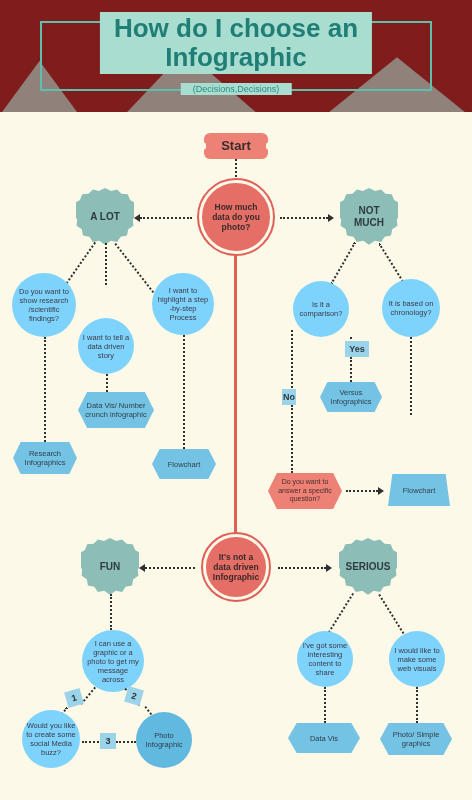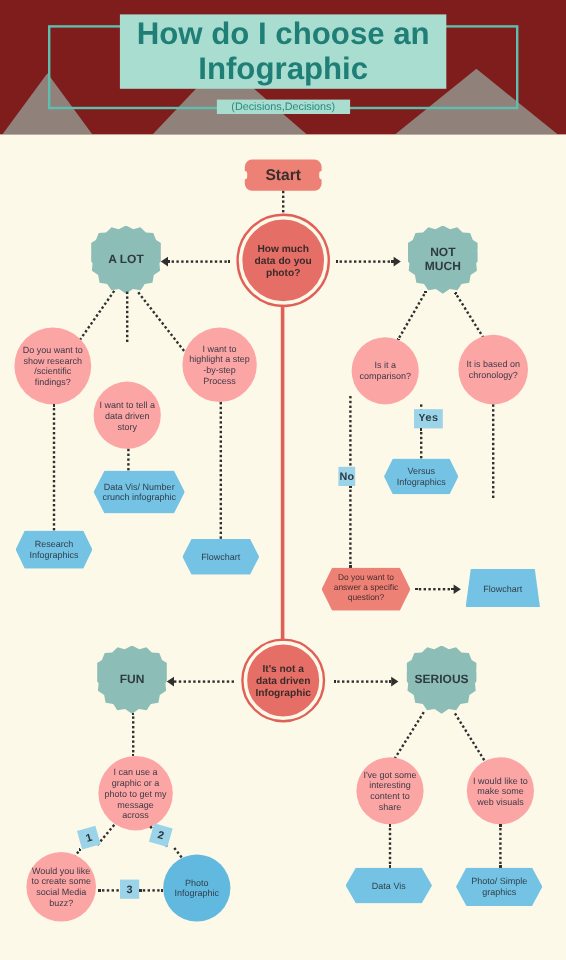--- a/index.html
+++ b/index.html
@@ -78,21 +78,21 @@
     clip-path: polygon(
       50% 0%, 60.5% 5.2%, 70.7% 2.4%, 78.5% 9.8%, 89.2% 10.8%, 93.2% 20.8%,
       102% 26%, 100% 37%, 105% 46%, 98% 54%, 99% 65%, 90% 71%, 88% 82%,
       77% 84%, 71% 93%, 60% 91%, 50% 98%, 40% 91%, 29% 93%, 23% 84%,
       12% 82%, 10% 71%, 1% 65%, 2% 54%, -5% 46%, 0% 37%, -2% 26%,
       6.8% 20.8%, 10.8% 10.8%, 21.5% 9.8%, 29.3% 2.4%, 39.5% 5.2%);
   }
 
   
   .qcircle {
-    border-radius: 50%; background: #fca5a5;
+    border-radius: 50%; background: #7dd3fc;
     color: #3e3a46; font-size: 7.5px;
   }
 
   
   .hexblue {
     background: #74c3e4; color: #30404c; font-size: 7.5px;
     clip-path: polygon(0% 50%, 12% 0%, 88% 0%, 100% 50%, 88% 100%, 12% 100%);
   }
   
   .hexsalmon {
@@ -211,21 +211,21 @@
 
   <div class="node qcircle" style="left:293px; top:281px; width:56px; height:56px;">
     <span>Is it a comparison?</span>
   </div>
 
   <div class="node qcircle" style="left:382px; top:279px; width:58px; height:58px;">
     <span>It is based on chronology?</span>
   </div>
 
   <div class="conn dot-v" style="left:350px; top:337px; height:6px;"></div>
-  <div class="node tag" style="left:345px; top:341px; width:24px; height:16px;font-family:Liberation Mono, monospace;">
+  <div class="node tag" style="left:345px; top:341px; width:24px; height:16px;">
     <span>Yes</span>
   </div>
   <div class="conn dot-v" style="left:350px; top:357px; height:25px;"></div>
   <div class="node hexblue" style="left:320px; top:382px; width:62px; height:30px;">
     <span>Versus Infographics</span>
   </div>
 
   <div class="conn dot-v" style="left:291px; top:330px; height:58px;"></div>
   <div class="node tag" style="left:282px; top:389px; width:14px; height:16px;">
     <span>No</span>

